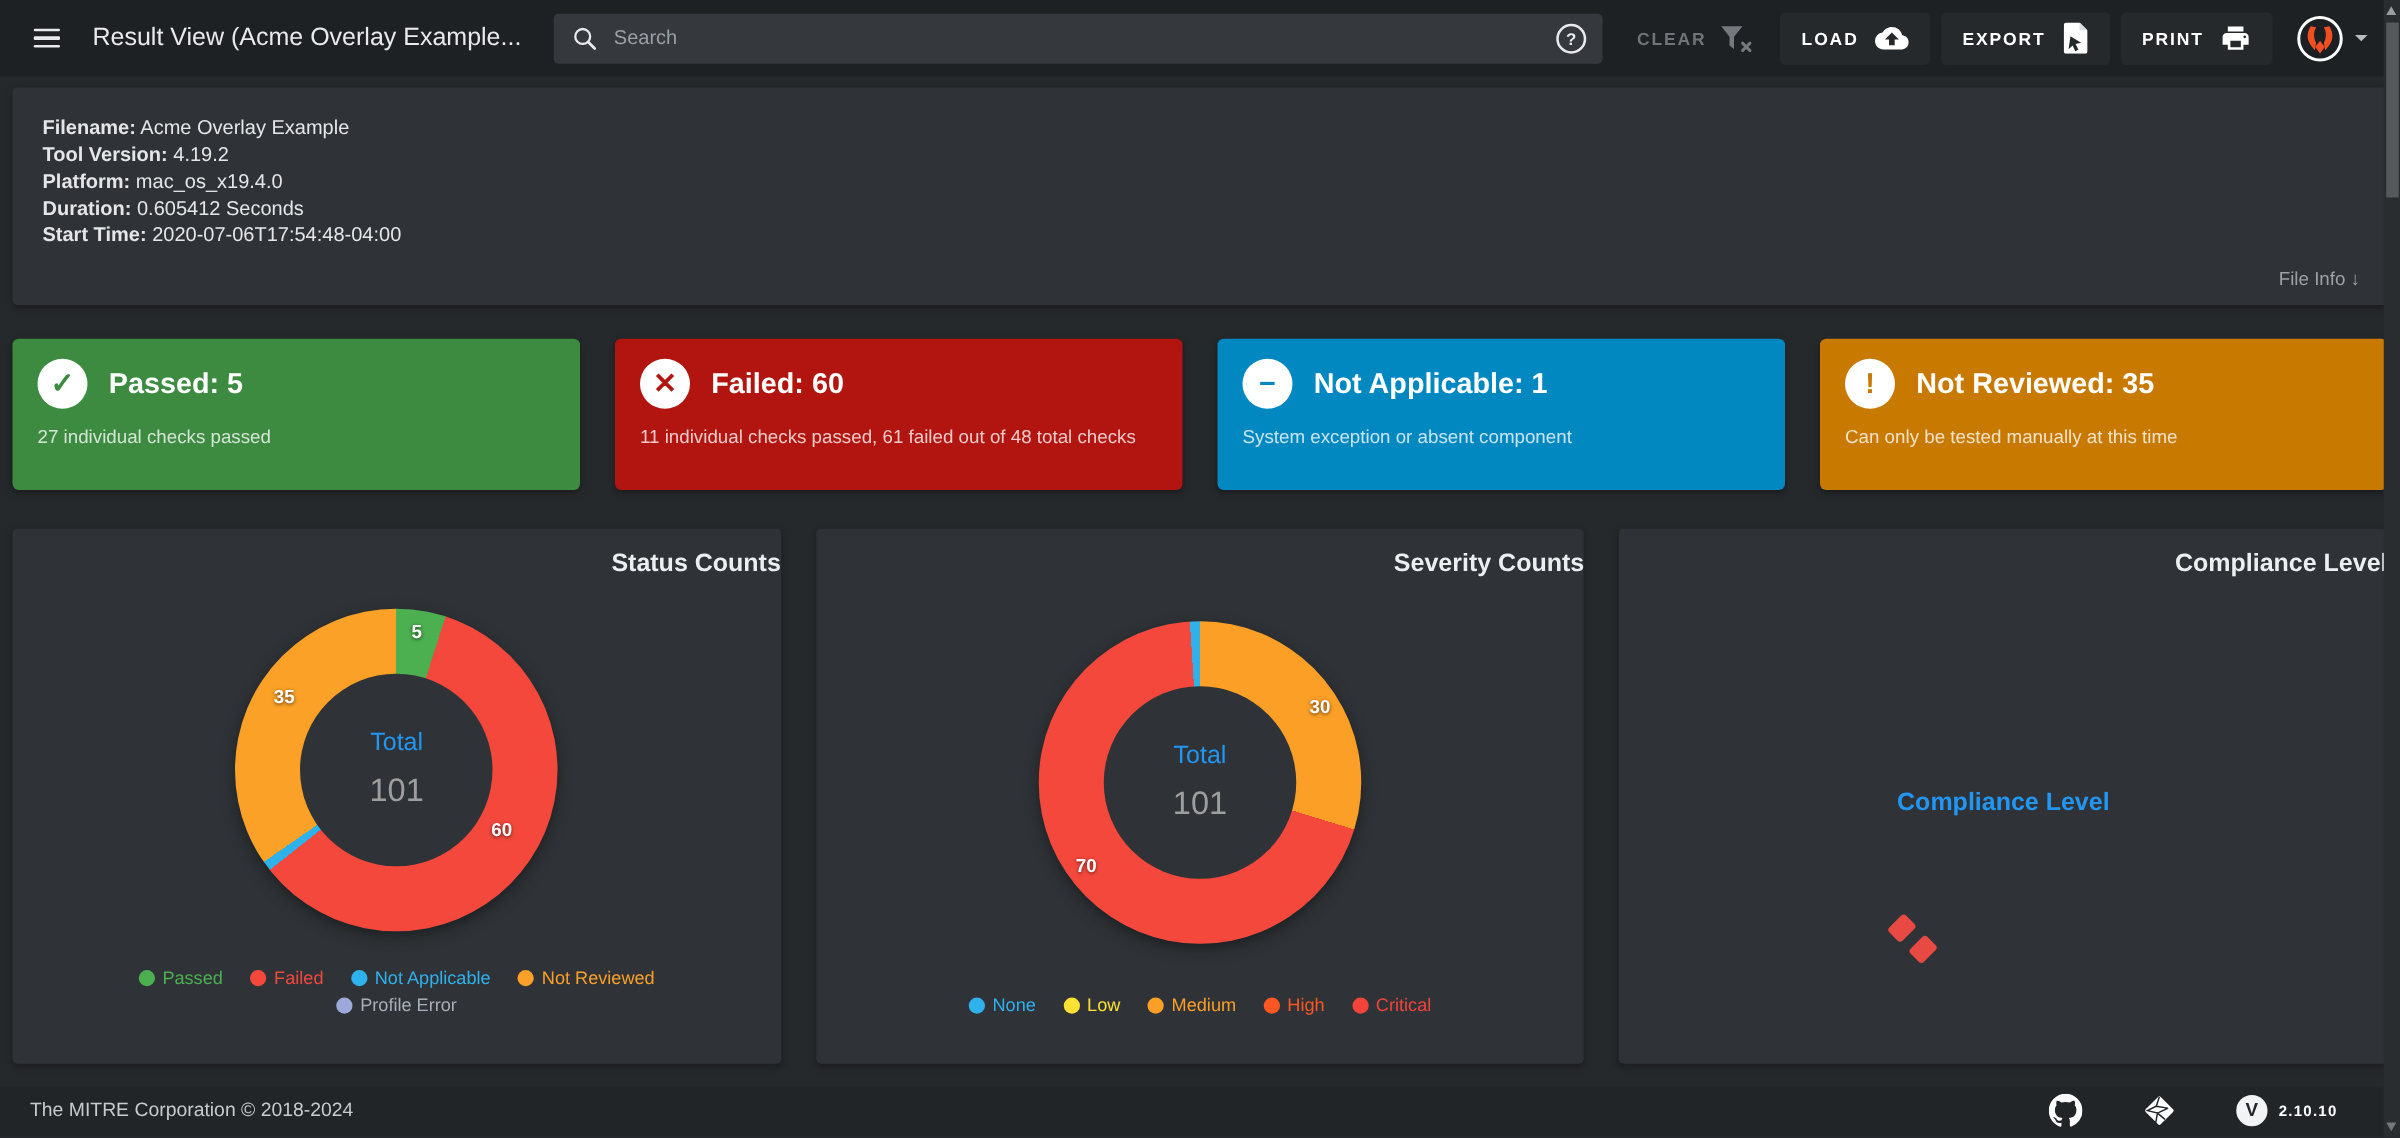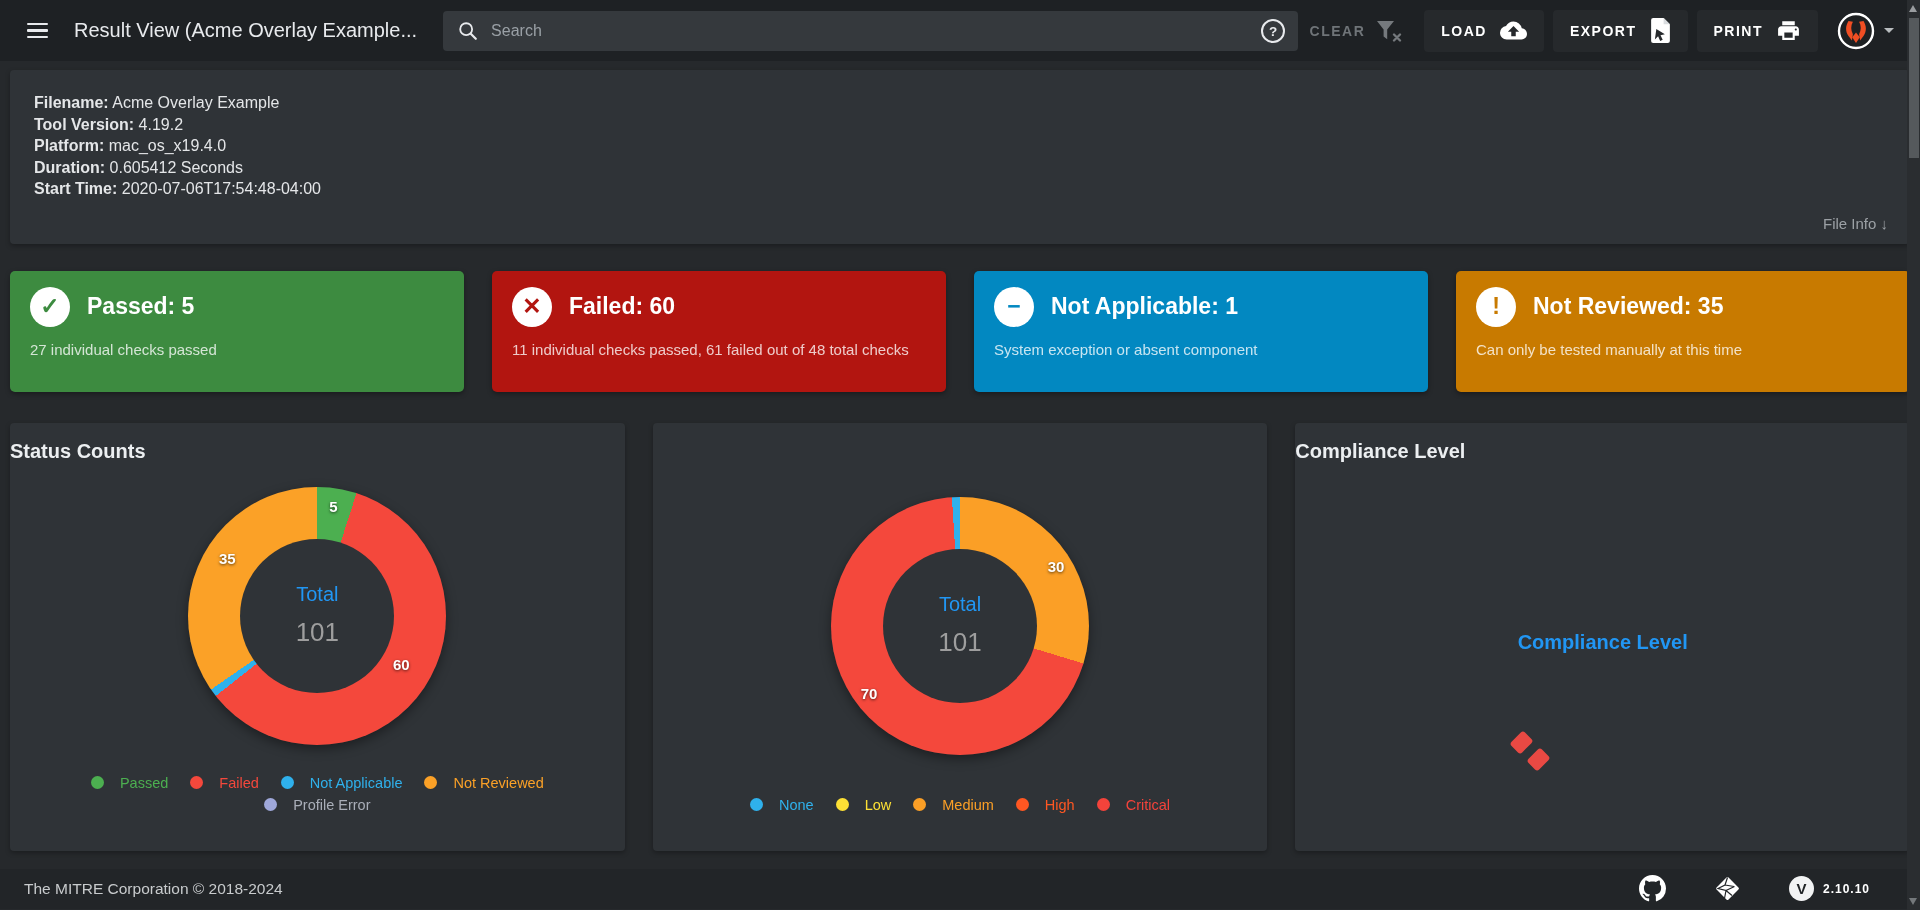--- a/index.html
+++ b/index.html
@@ -5,21 +5,21 @@
   * { margin:0; padding:0; box-sizing:border-box; }
   html,body { width:1920px; height:910px; overflow:hidden; }
   body { background:#26292C; font-family:"Liberation Sans", sans-serif; color:#E4E6E8; position:relative; }
 
   
   .appbar { height:61px; background:#1E2124; display:flex; align-items:center; padding:0 26px 0 14px; }
   .menu-btn { width:46px; height:46px; background:transparent; border:none; display:flex; align-items:center; justify-content:center; cursor:pointer; }
   .hamburger { display:flex; flex-direction:column; gap:4px; }
   .hamburger i { display:block; width:21px; height:2.5px; background:#E8EAED; border-radius:1px; }
   .app-title { font-size:20px; font-weight:500; color:#E8EAED; margin-left:14px; margin-right:26px; white-space:nowrap; max-width:372px; overflow:hidden; }
-  .search { flex:1 1 auto; height:40px; background:#35393D; border-radius:4px; display:flex; align-items:center; padding:0 12px 0 14px; gap:12px; margin-right:12px; }
+  .search { flex:1 1 auto; height:40px; background:#35393D; border-radius:4px; display:flex; align-items:center; padding:0 12px 0 14px; gap:12px; margin-right:28px; }
   .search input { flex:1; background:transparent; border:none; outline:none; color:#E8EAED; font-size:16px; font-family:inherit; }
   .search input::placeholder { color:#9AA0A6; }
   .text-btn { background:transparent; border:none; color:#6F7478; font-weight:bold; font-size:14px; letter-spacing:1.5px; display:flex; align-items:center; gap:10px; cursor:default; margin-right:22px; font-family:inherit; }
   .bar-btn { height:42px; background:#26292C; border:none; border-radius:4px; color:#FFFFFF; font-weight:bold; font-size:14px; letter-spacing:1.5px; display:flex; align-items:center; gap:13px; padding:0 17px; margin-right:9px; cursor:pointer; font-family:inherit;text-align:right; }
   .avatar-wrap { display:flex; align-items:center; gap:9px; margin-left:10px; cursor:pointer; }
   .avatar { width:38px; height:38px; border-radius:50%; display:block; }
   .caret { width:0; height:0; border-left:5px solid transparent; border-right:5px solid transparent; border-top:5px solid #B9BDBF; }
 
   
   .panel { margin:9px 10px 0; background:#2F3337; border-radius:4px; box-shadow:0 2px 5px rgba(0,0,0,.3); }
@@ -32,30 +32,30 @@
   .cards-row { margin:27px 10px 0; display:flex; gap:28px; }
   .status-card { flex:1; border-radius:5px; padding:16px 20px; height:121px; overflow:hidden; box-shadow:0 2px 5px rgba(0,0,0,.35); cursor:pointer; }
   .sc-head { display:flex; align-items:center; gap:17px; }
   .sc-icon { width:40px; height:40px; border-radius:50%; background:#FFFFFF; display:flex; align-items:center; justify-content:center; font-size:23px; font-weight:bold; flex:0 0 auto; }
   .sc-title { font-size:23px; font-weight:bold; color:#FFFFFF; }
   .sc-sub { margin-top:13px; font-size:15px; line-height:20px; color:rgba(255,255,255,.78); }
 
   
   .charts-row { margin:31px 10px 0; display:flex; gap:28px; }
   .chart-card { flex:1; background:#2F3337; border-radius:4px; height:428px; position:relative; box-shadow:0 2px 5px rgba(0,0,0,.3); }
-  .chart-title { text-align:left; padding-top:17px; font-size:20px; font-weight:bold; color:#ECEFF1; }
+  .chart-title { text-align:right; padding-top:17px; font-size:20px; font-weight:bold; color:#ECEFF1; }
   .donut { position:absolute; width:258px; height:258px; border-radius:50%; left:50%; transform:translateX(-50%); box-shadow:0 4px 12px rgba(0,0,0,.4); }
   .donut::after { content:""; position:absolute; inset:52px; border-radius:50%; background:#2F3337; }
   .donut-center { position:absolute; inset:52px; display:flex; flex-direction:column; align-items:center; justify-content:center; gap:11px; z-index:2; }
   .donut-total-label { font-size:20px; }
   .donut-total-value { font-size:26px; }
   .slice-label { position:absolute; transform:translate(-50%,-50%); font-size:15px; font-weight:bold; color:#FFFFFF; text-shadow:0 1px 3px rgba(0,0,0,.65); z-index:3; }
   .legend { position:absolute; bottom:38px; left:0; right:0; display:flex; flex-wrap:wrap; justify-content:center; column-gap:22px; row-gap:6px; }
   .legend.narrow { max-width:500px; margin:0 auto; }
-  .legend-item { display:flex; align-items:center; gap:16px; cursor:pointer; }
+  .legend-item { display:flex; align-items:center; gap:6px; cursor:pointer; }
   .legend-dot { width:13px; height:13px; border-radius:50%; flex:0 0 auto; }
   .legend-label { font-size:14.5px; }
   .comp-label { position:absolute; top:208px; left:0; width:100%; text-align:center; font-size:20px; font-weight:bold; }
   .comp-value { position:absolute; top:237px; left:0; width:100%; text-align:center; font-size:34px; color:#B3AC9F; }
   .gauge-seg { position:absolute; width:19px; height:15px; border-radius:3px; transform:rotate(-45deg); }
   .gauge-seg.s1 { left:217px; top:312px; }
   .gauge-seg.s2 { left:234px; top:329px; }
 
   
   .footer { margin-top:18px; height:40px; background:#222528; display:flex; align-items:center; padding:0 24px; }
@@ -211,20 +211,21 @@
           <span class="legend-label" style="color: rgb(251, 161, 39);">Not Reviewed</span>
         </span>
         <span class="legend-item">
           <span class="legend-dot" style="background: rgb(159, 168, 218);"></span>
           <span class="legend-label" style="color: rgb(169, 174, 184);">Profile Error</span>
         </span>
       </div>
   </div>
 
   <div class="chart-card">
+    <div class="chart-title">Severity Counts</div>
     <div class="donut" style="top: 74px; background: conic-gradient(from -3.6deg, rgb(47, 177, 236) 0deg, rgb(47, 177, 236) 3.56436deg, rgb(251, 159, 38) 3.56436deg, rgb(251, 159, 38) 110.495deg, rgb(244, 72, 60) 110.495deg, rgb(244, 72, 60) 360deg);">
       <span class="slice-label" style="left:225px; top:69px">30</span>
       <span class="slice-label" style="left:38px;  top:196px">70</span>
       <div class="donut-center">
         <span class="donut-total-label" style="color: rgb(33, 150, 243);">Total</span>
         <span class="donut-total-value" style="color: rgb(158, 158, 158);">101</span>
       </div>
     </div>
     <div class="legend">
         <span class="legend-item">

